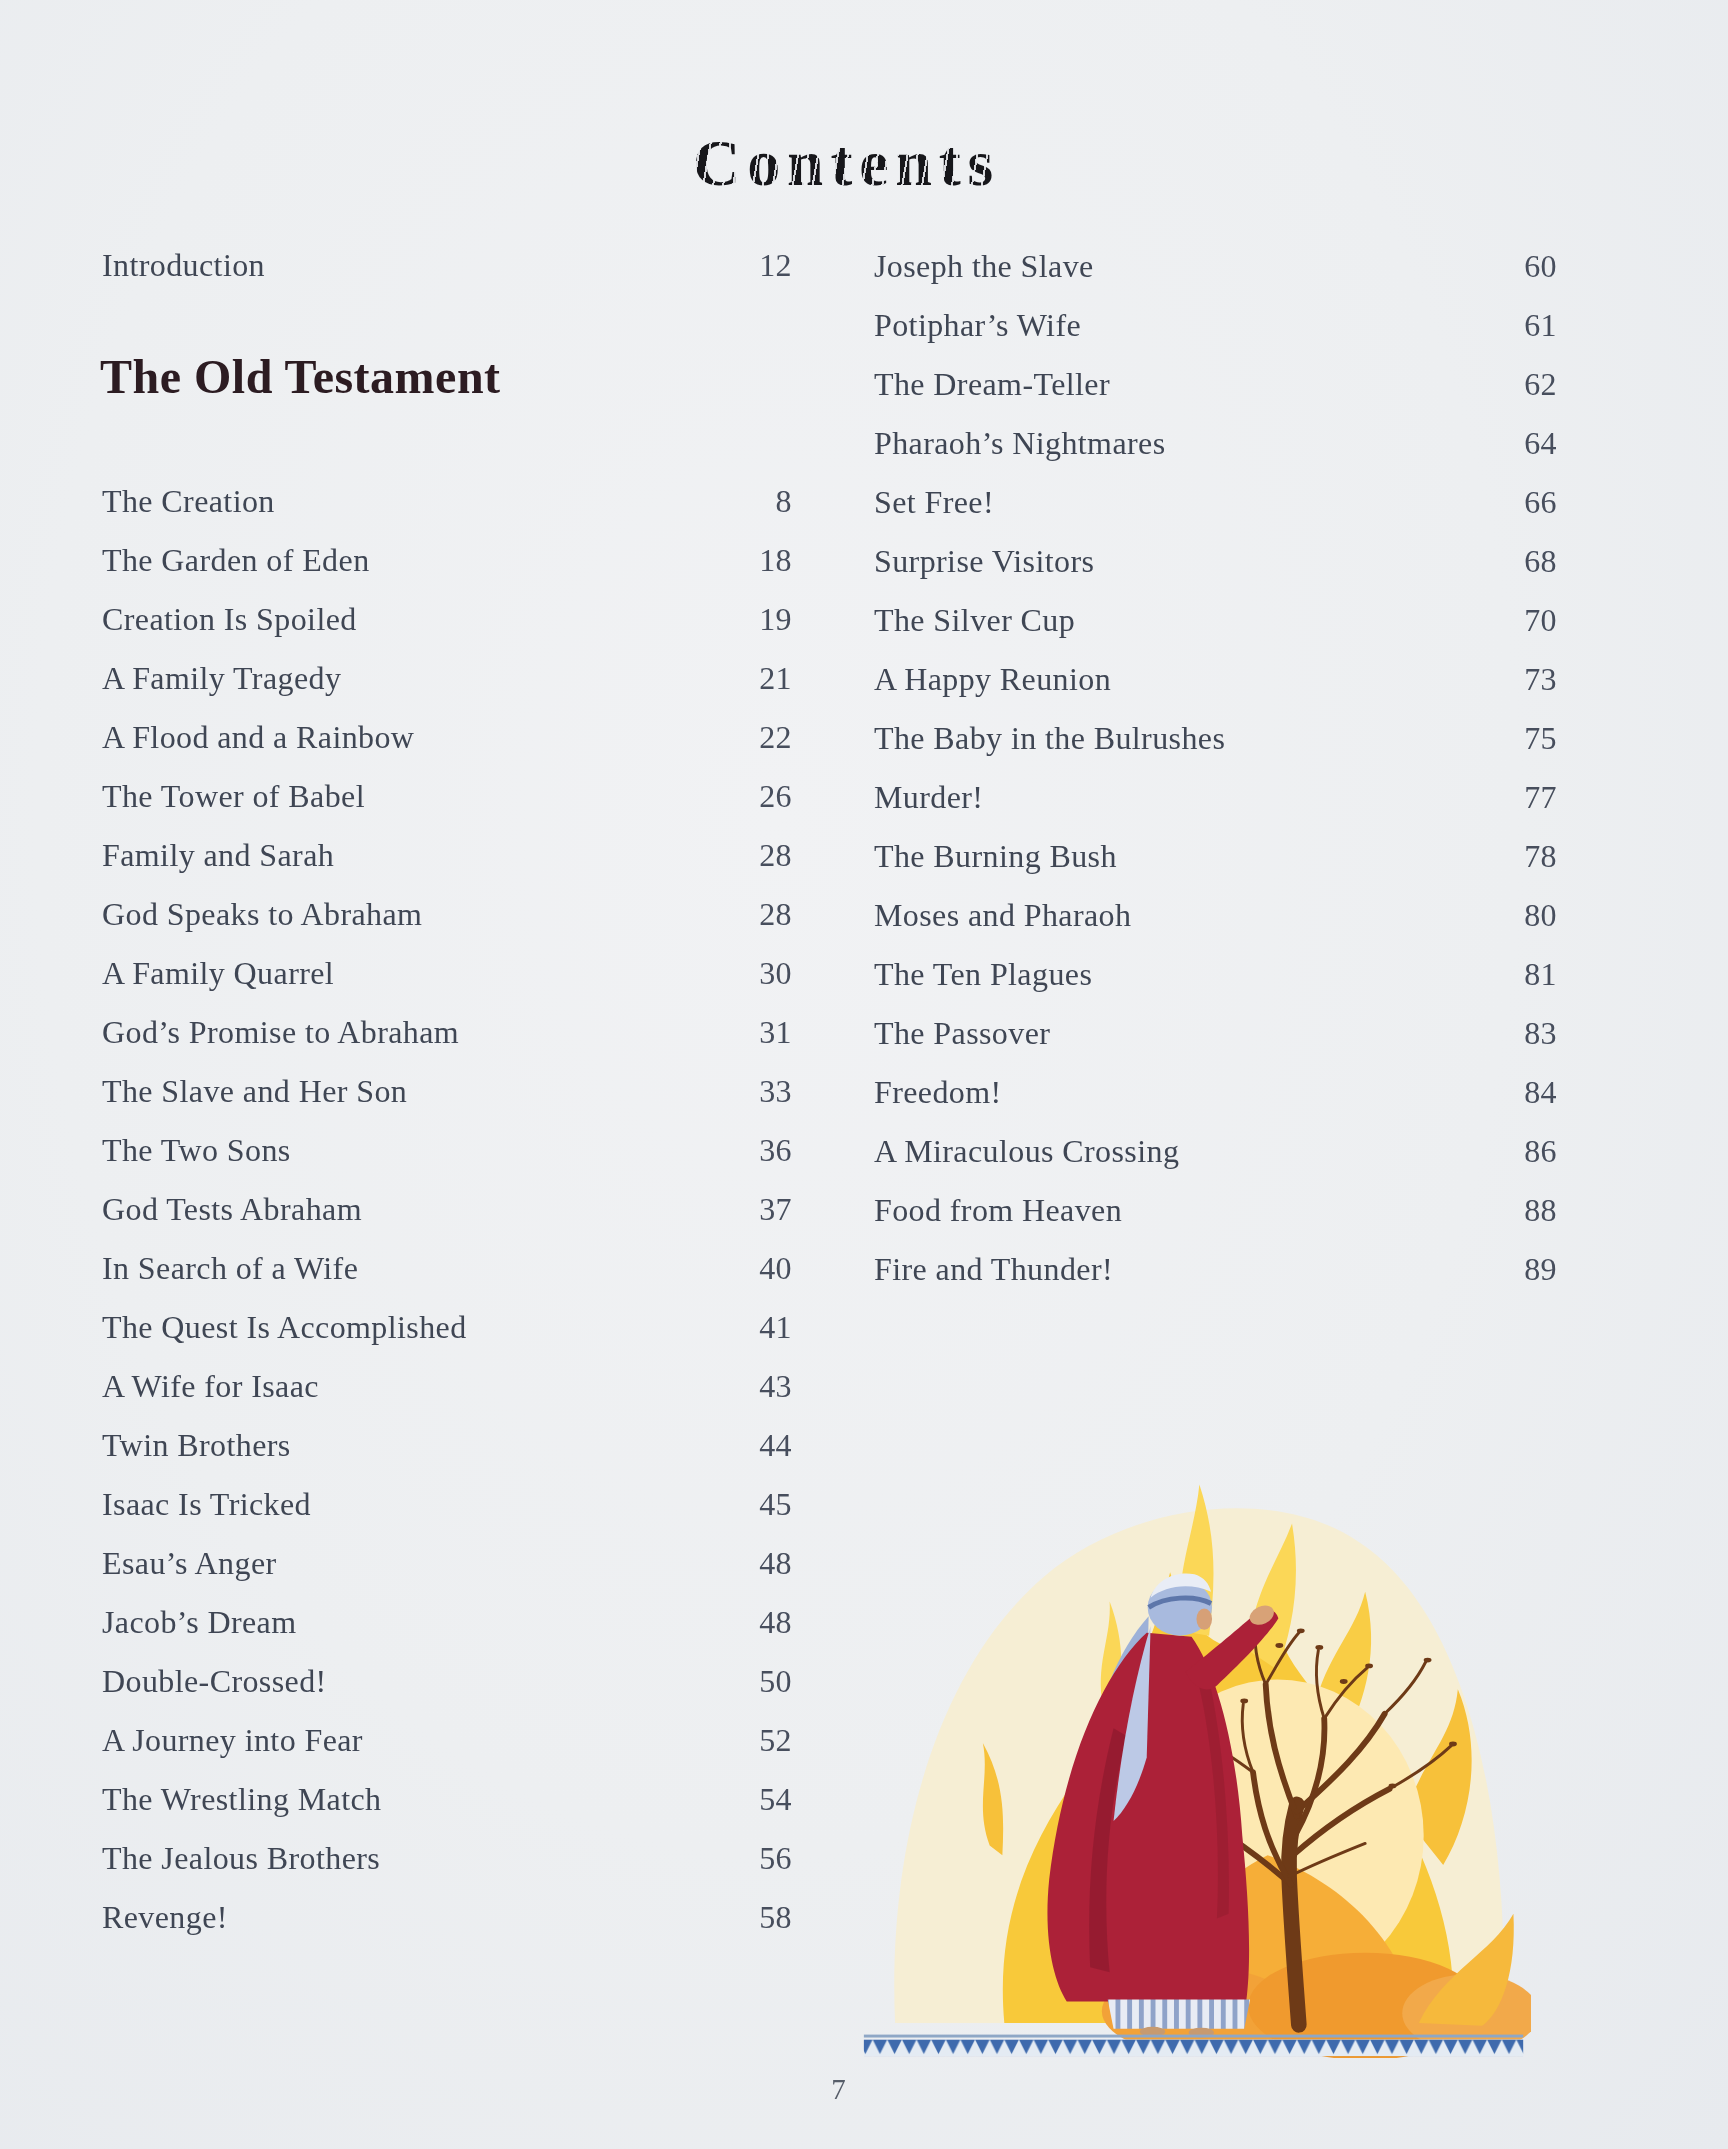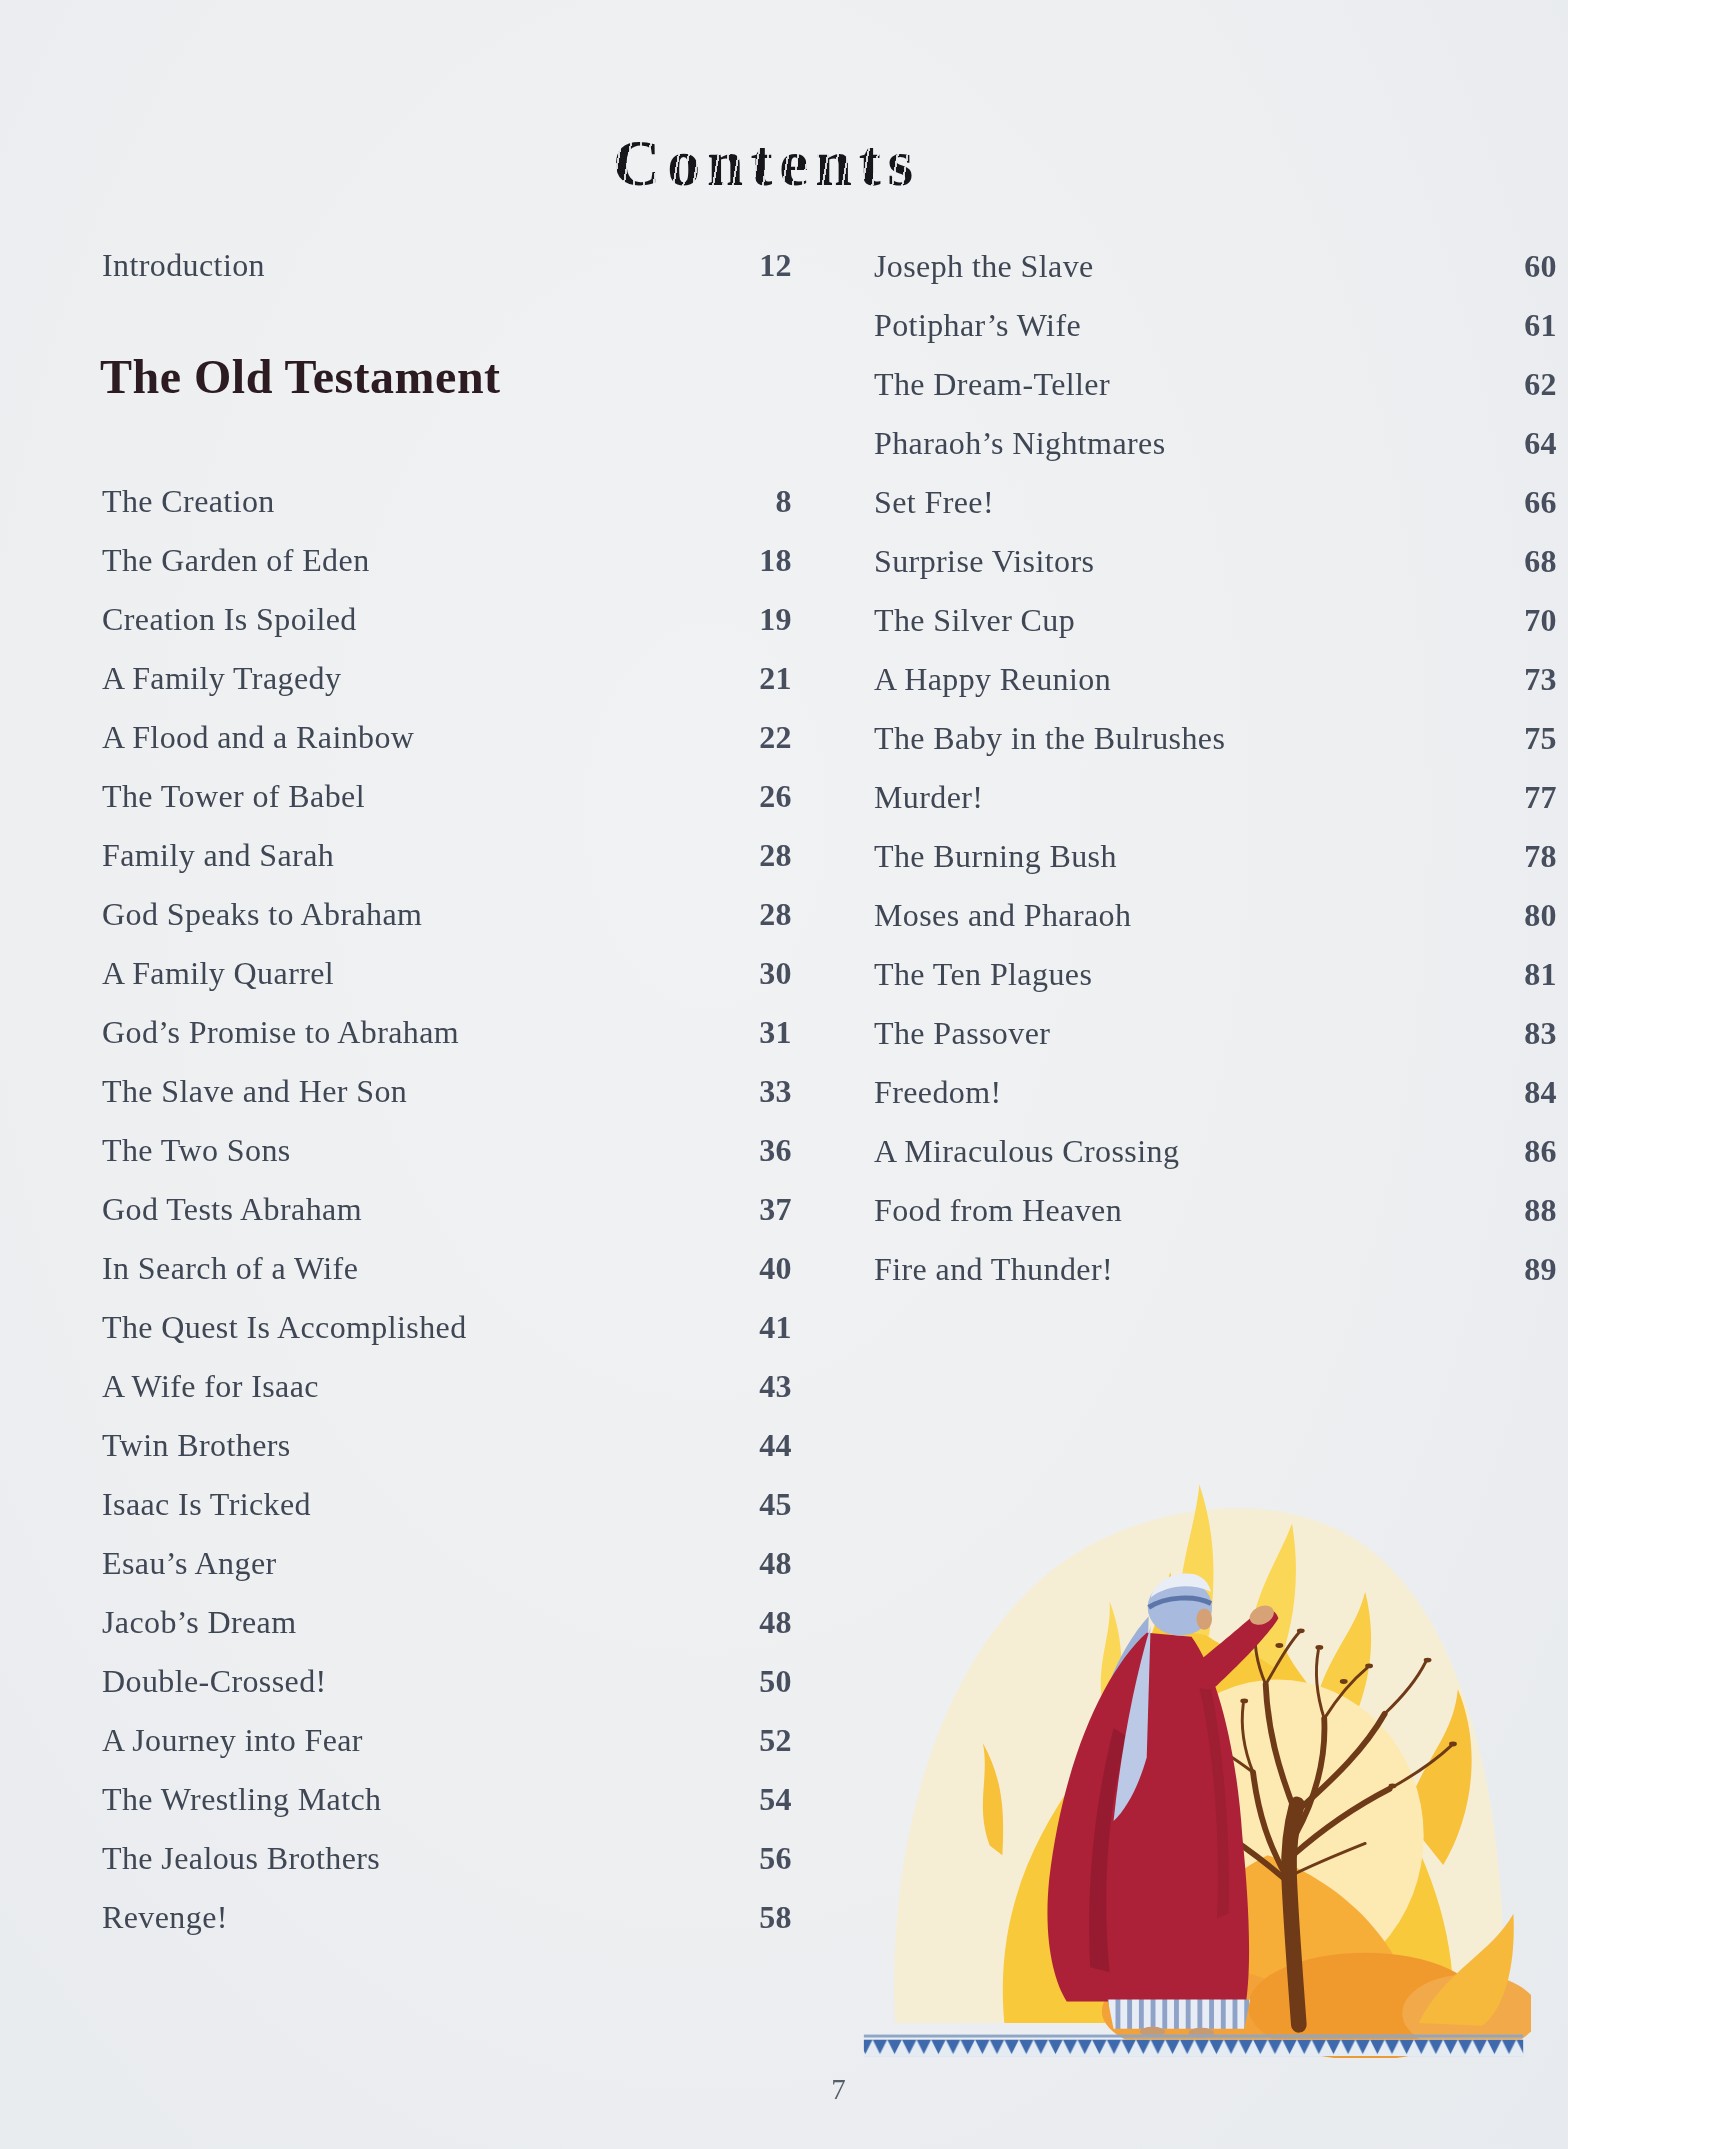--- a/index.html
+++ b/index.html
@@ -1,18 +1,18 @@
 <!DOCTYPE html>
 <html><head>
 <meta charset="utf-8">
 <style>
   html,body{margin:0;padding:0;}
   .page{
     position:relative;
-    width:1568px;height:2149px;
+    width:1728px;height:2149px;
     background:radial-gradient(ellipse at 45% 38%, #f1f2f4 0%, #edeff1 55%, #e7eaee 100%);
     font-family:"Liberation Serif","DejaVu Serif",serif;
     color:#3f4654;
     overflow:hidden;
   }
   .contents-title{
     position:absolute;top:125px;left:0;width:100%;
     text-align:center;transform:translateX(-17.6px);
     font-size:66px;letter-spacing:6.8px;font-weight:bold;
     color:#1d1d21;
@@ -33,21 +33,21 @@
     letter-spacing:0.5px;
   }
   .left-column{position:absolute;top:472px;left:102px;width:690px;}
   .right-column{position:absolute;top:237px;left:874px;width:683px;}
   .toc-row{
     display:flex;justify-content:space-between;align-items:center;
     height:59px;
     font-size:32px;letter-spacing:0.4px;text-align:right;
   }
   .toc-title{color:#3f4654;}
-  .toc-page{color:#474e5d;font-weight:bold;}
+  .toc-page{color:#474e5d;}
   .illustration{position:absolute;left:858px;top:1426px;width:673px;height:632px;}
   .page-number{
     position:absolute;top:2073px;left:819px;width:39px;
     text-align:center;font-size:29px;color:#565d69;
   }
 </style>
 </head>
 <body>
 
 <div class="page">

